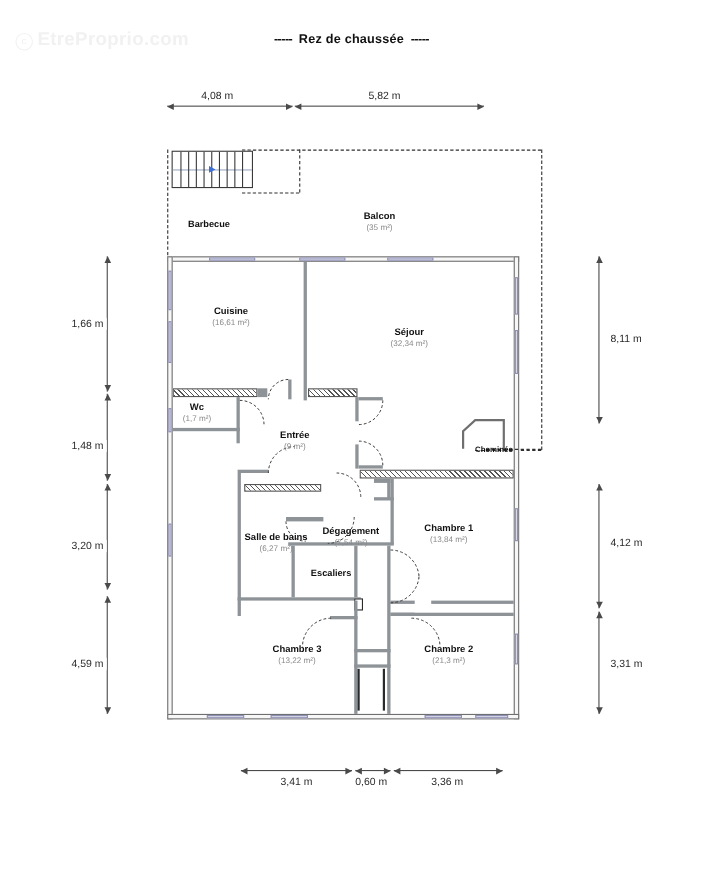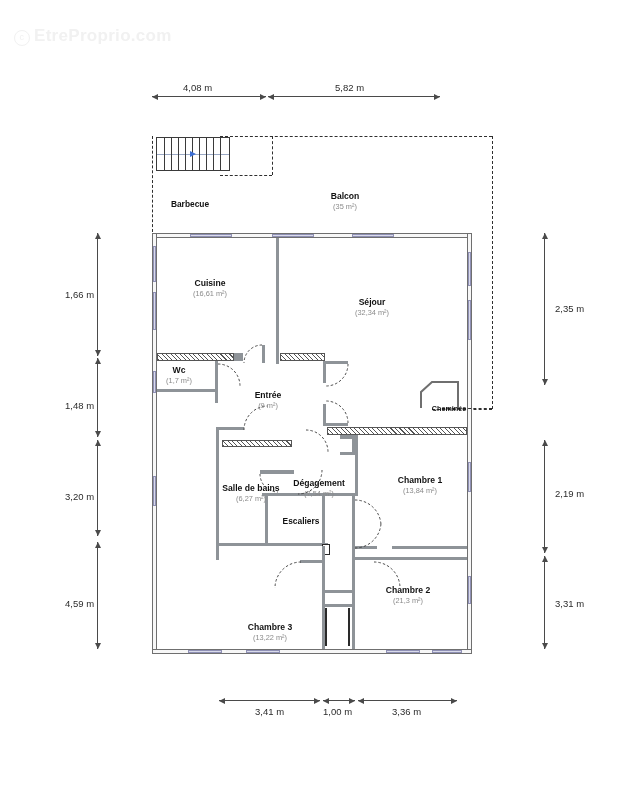--- a/index.html
+++ b/index.html
@@ -92,20 +92,23 @@
 </style>
 </head>
 <body>
 
 <div class="plan-root">
 
   <div class="watermark">
     <span class="wm-c">c</span><span>EtreProprio.com</span>
   </div>
 
+  <div class="title">
+    <span class="dash">-----</span><span>Rez de chaussée</span><span class="dash">-----</span>
+  </div>
 
   <div class="dim-h" style="left:152px;top:96px;width:114px;"></div>
   <div class="arr arr-l" style="left:152px;top:93.5px;"></div>
   <div class="arr arr-r" style="left:260px;top:93.5px;"></div>
   <div class="dim-label" style="left:180px;top:82px;">4,08 m</div>
 
   <div class="dim-h" style="left:268px;top:96px;width:172px;"></div>
   <div class="arr arr-l" style="left:268px;top:93.5px;"></div>
   <div class="arr arr-r" style="left:434px;top:93.5px;"></div>
   <div class="dim-label" style="left:332px;top:82px;">5,82 m</div>
@@ -126,41 +129,41 @@
   <div class="dim-label v" style="left:62px;top:491px;">3,20 m</div>
 
   <div class="dim-v" style="left:97px;top:542px;height:107px;"></div>
   <div class="arr arr-u" style="left:94.5px;top:542px;"></div>
   <div class="arr arr-d" style="left:94.5px;top:643px;"></div>
   <div class="dim-label v" style="left:62px;top:598px;">4,59 m</div>
 
   <div class="dim-v" style="left:544px;top:233px;height:152px;"></div>
   <div class="arr arr-u" style="left:541.5px;top:233px;"></div>
   <div class="arr arr-d" style="left:541.5px;top:379px;"></div>
-  <div class="dim-label v" style="left:552px;top:303px;">2,35 m</div>
+  <div class="dim-label v" style="left:552px;top:303px;">8,11 m</div>
 
   <div class="dim-v" style="left:544px;top:440px;height:113px;"></div>
   <div class="arr arr-u" style="left:541.5px;top:440px;"></div>
   <div class="arr arr-d" style="left:541.5px;top:547px;"></div>
-  <div class="dim-label v" style="left:552px;top:488px;">2,19 m</div>
+  <div class="dim-label v" style="left:552px;top:488px;">4,12 m</div>
 
   <div class="dim-v" style="left:544px;top:556px;height:93px;"></div>
   <div class="arr arr-u" style="left:541.5px;top:556px;"></div>
   <div class="arr arr-d" style="left:541.5px;top:643px;"></div>
   <div class="dim-label v" style="left:552px;top:598px;">3,31 m</div>
 
   <div class="dim-h" style="left:219px;top:700px;width:101px;"></div>
   <div class="arr arr-l" style="left:219px;top:697.5px;"></div>
   <div class="arr arr-r" style="left:314px;top:697.5px;"></div>
   <div class="dim-label" style="left:252px;top:706px;">3,41 m</div>
 
   <div class="dim-h" style="left:323px;top:700px;width:32px;"></div>
   <div class="arr arr-l" style="left:323px;top:697.5px;"></div>
   <div class="arr arr-r" style="left:349px;top:697.5px;"></div>
-  <div class="dim-label" style="left:320px;top:706px;">1,00 m</div>
+  <div class="dim-label" style="left:320px;top:706px;">0,60 m</div>
 
   <div class="dim-h" style="left:358px;top:700px;width:99px;"></div>
   <div class="arr arr-l" style="left:358px;top:697.5px;"></div>
   <div class="arr arr-r" style="left:451px;top:697.5px;"></div>
   <div class="dim-label" style="left:389px;top:706px;">3,36 m</div>
 
   <div class="d-left" style="left:152px;top:136px;height:96px;"></div>
   <div class="d-top" style="left:220px;top:136px;width:272px;"></div>
   <div class="d-right" style="left:492px;top:136px;height:273px;"></div>
   <div class="d-bot" style="left:432px;top:409px;width:60px;"></div>
@@ -331,26 +334,26 @@
 
   <div class="room" style="left:251px;top:493px;">
     <div class="rname">Salle de bains</div>
     <div class="rarea">(6,27 m²)</div>
   </div>
 
   <div class="room plain" style="left:293px;top:521px;">
     <div class="rname">Escaliers</div>
   </div>
 
-  <div class="room" style="left:408px;top:485px;margin-left:12px;">
+  <div class="room" style="left:408px;top:485px;">
     <div class="rname">Chambre 1</div>
     <div class="rarea">(13,84 m²)</div>
   </div>
 
-  <div class="room" style="left:270px;top:595px;margin-top:37px;">
+  <div class="room" style="left:270px;top:595px;">
     <div class="rname">Chambre 3</div>
     <div class="rarea">(13,22 m²)</div>
   </div>
 
   <div class="room" style="left:408px;top:595px;">
     <div class="rname">Chambre 2</div>
     <div class="rarea">(21,3 m²)</div>
   </div>
 
 </div>

